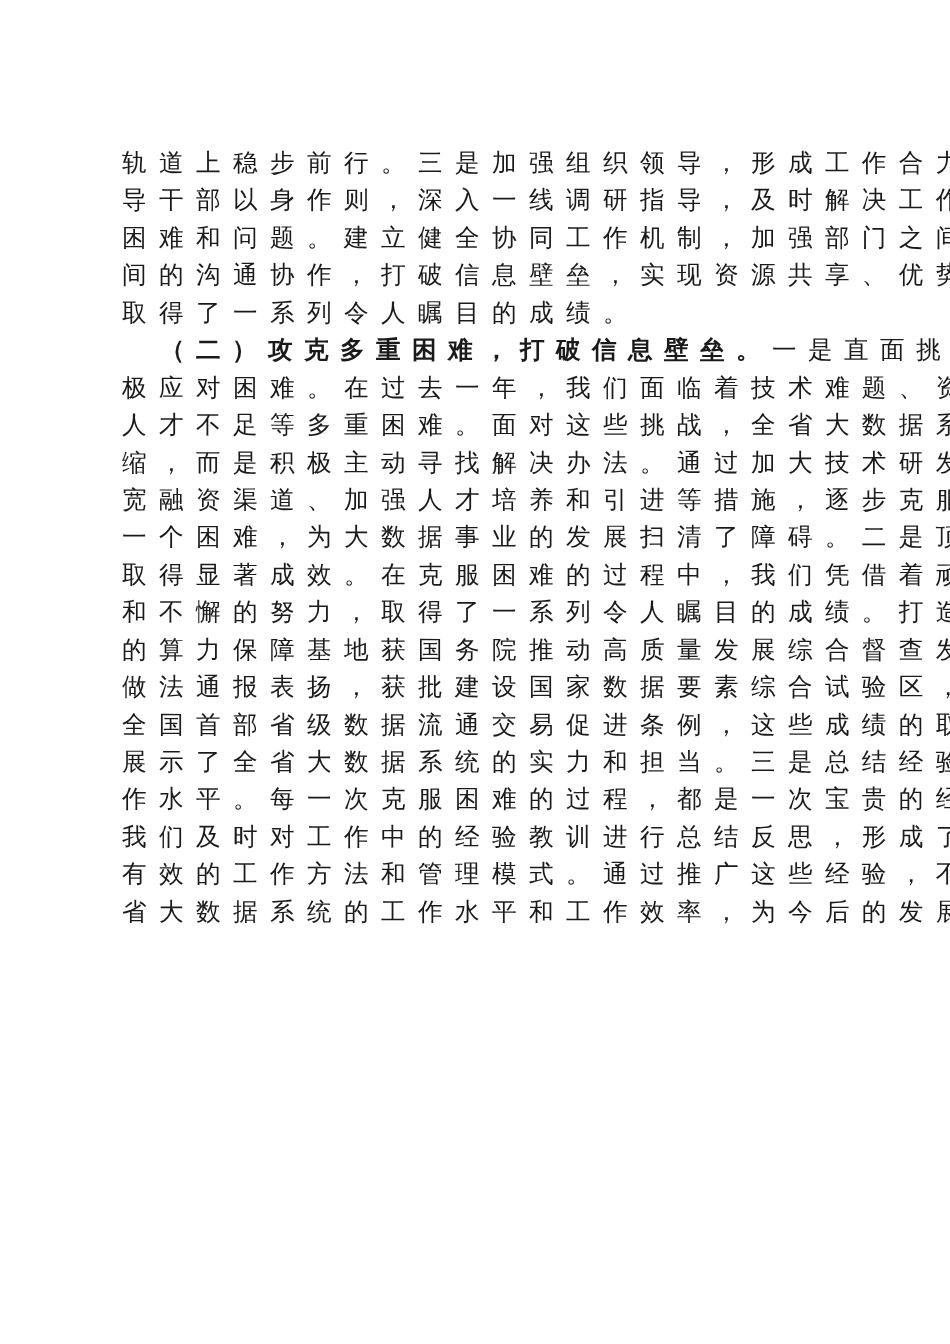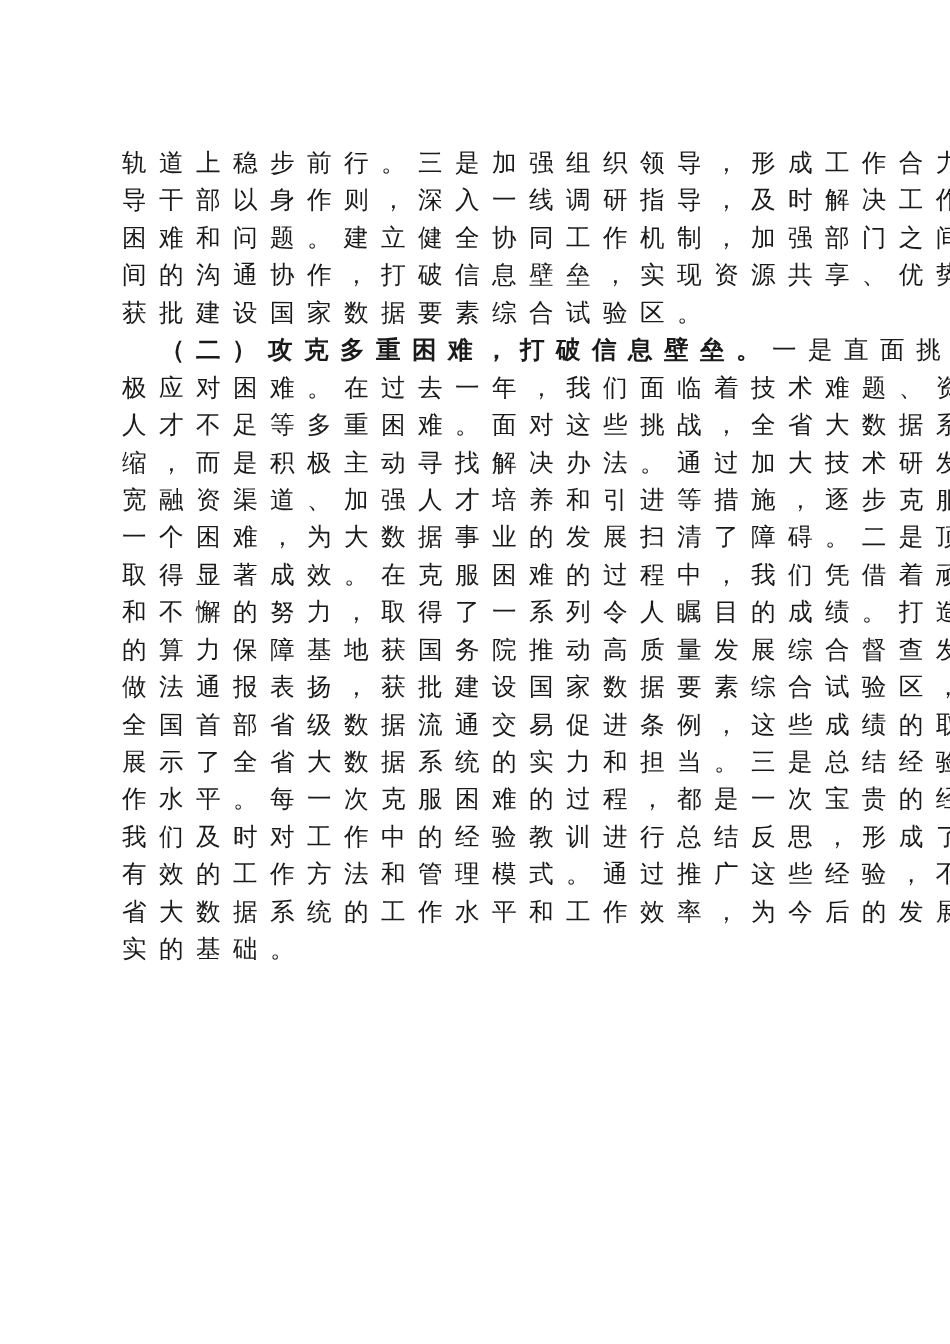--- a/index.html
+++ b/index.html
@@ -15,34 +15,33 @@
 </style>
 </head>
 <body>
 
 <div class="page">
   <div>
     <div class="line">轨道上稳步前行。三是加强组织领导，形成工作合力。各级领</div>
     <div class="line">导干部以身作则，深入一线调研指导，及时解决工作中遇到的</div>
     <div class="line">困难和问题。建立健全协同工作机制，加强部门之间、地区之</div>
     <div class="line">间的沟通协作，打破信息壁垒，实现资源共享、优势互补，凝</div>
-    <div class="line">获批建设国家数据要素综合试验区。</div>
+    <div class="line">取得了一系列令人瞩目的成绩。</div>
   </div>
   <div>
     <div class="line" style="padding-left:38px;letter-spacing:11.4px;"><span class="bold">（二）攻克多重困难，打破信息壁垒。</span><span>一是直面挑战，积</span></div>
     <div class="line">极应对困难。在过去一年，我们面临着技术难题、资金短缺、</div>
     <div class="line">人才不足等多重困难。面对这些挑战，全省大数据系统没有退</div>
     <div class="line">缩，而是积极主动寻找解决办法。通过加大技术研发投入、拓</div>
     <div class="line">宽融资渠道、加强人才培养和引进等措施，逐步克服了一个又</div>
     <div class="line">一个困难，为大数据事业的发展扫清了障碍。二是顶压前行，</div>
     <div class="line">取得显著成效。在克服困难的过程中，我们凭借着顽强的毅力</div>
     <div class="line">和不懈的努力，取得了一系列令人瞩目的成绩。打造面向全国</div>
     <div class="line">的算力保障基地获国务院推动高质量发展综合督查发现的有效</div>
     <div class="line">做法通报表扬，获批建设国家数据要素综合试验区，颁布实施</div>
     <div class="line">全国首部省级数据流通交易促进条例，这些成绩的取得，充分</div>
     <div class="line">展示了全省大数据系统的实力和担当。三是总结经验，提升工</div>
     <div class="line">作水平。每一次克服困难的过程，都是一次宝贵的经验积累。</div>
     <div class="line">我们及时对工作中的经验教训进行总结反思，形成了一套行之</div>
     <div class="line">有效的工作方法和管理模式。通过推广这些经验，不断提升全</div>
     <div class="line">省大数据系统的工作水平和工作效率，为今后的发展奠定了坚</div>
-    <div class="line">实的基础。</div>
   </div>
 </div>
 
 </body></html>

